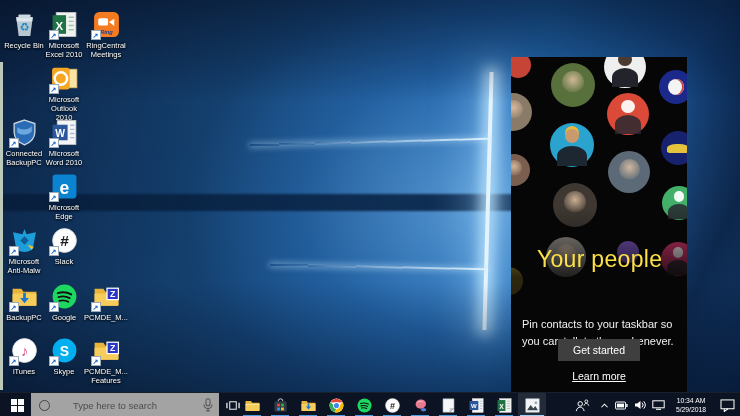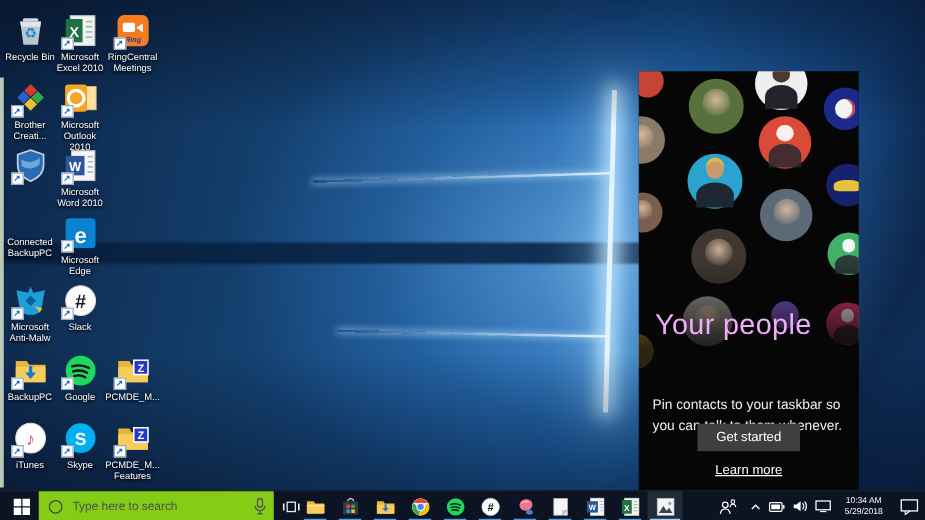--- a/index.html
+++ b/index.html
@@ -44,32 +44,32 @@
   .t-person-light::after{content:"";position:absolute;left:18%;top:52%;width:64%;height:46%;border-radius:50% 50% 0 0;background:rgba(40,40,48,.85);}
   .t-person-dark::before{content:"";position:absolute;left:34%;top:16%;width:32%;height:32%;border-radius:50%;background:#4a3a30;}
   .t-person-dark::after{content:"";position:absolute;left:18%;top:52%;width:64%;height:46%;border-radius:50% 50% 0 0;background:#23232b;}
   .t-person-suit::before{content:"";position:absolute;left:34%;top:14%;width:32%;height:32%;border-radius:50%;background:#c89a6e;box-shadow:0 -3px 0 0 #e8b93c;}
   .t-person-suit::after{content:"";position:absolute;left:16%;top:52%;width:68%;height:46%;border-radius:50% 50% 0 0;background:#1d2732;}
   .t-baseball::after{content:"";position:absolute;left:26%;top:26%;width:48%;height:48%;border-radius:50%;background:#f4f4f4;
     box-shadow:inset -2px 0 0 0 #c44;}
   .t-car::after{content:"";position:absolute;left:18%;top:38%;width:64%;height:26%;border-radius:45% 45% 20% 20%;background:#e6c33c;}
   .panel-fade{position:absolute;left:0;top:150px;width:176px;height:185px;
     background:linear-gradient(to bottom, rgba(6,6,6,0), rgba(6,6,6,.82) 38%, rgba(6,6,6,.95));}
-  .pp-title{position:absolute;left:13px;top:189px;font-size:23px;font-weight:300;color:#f0abfc;letter-spacing:.3px;}
+  .pp-title{position:absolute;left:26px;top:189px;font-size:23px;font-weight:300;color:#fde047;letter-spacing:.3px;}
   .pp-body{position:absolute;left:11px;top:232px;width:156px;font-size:11px;line-height:1.5;color:#f1f1f1;margin-top:27px;}
   .pp-btn{position:absolute;left:50%;transform:translateX(-50%);top:282px;background:#3f3f3f;color:#fff;border:none;
     font-size:10.5px;padding:5px 15px;cursor:pointer;}
   .pp-learn{position:absolute;left:50%;transform:translateX(-50%);top:313px;color:#fff;font-size:10.5px;text-decoration:underline;white-space:nowrap;}
 
   
   .taskbar{position:absolute;left:0;top:392px;width:740px;height:24px;background:#0c1322;border-top:1px solid rgba(255,255,255,.05);}
   .start-btn{position:absolute;left:4px;top:0;width:26px;height:24px;border:none;background:transparent;display:flex;align-items:center;justify-content:center;cursor:pointer;}
   .winlogo{display:grid;grid-template-columns:6px 6px;grid-template-rows:6px 6px;gap:1px;}
   .winlogo span{background:#fdfdfd;}
-  .searchbox{position:absolute;left:31px;top:0;width:188px;height:24px;background:#84cc16;display:flex;align-items:center;padding:0 5px;}
+  .searchbox{position:absolute;left:31px;top:0;width:188px;height:24px;background:#a3a3a3;display:flex;align-items:center;padding:0 5px;gap:15px;}
   .searchbox .o-icon{width:11px;height:11px;border:1.6px solid #444;border-radius:50%;margin:0 6px 0 3px;flex:none;}
   .searchbox input{flex:1;border:none;outline:none;font-size:9.5px;color:#333;background:transparent;min-width:0;}
   .searchbox input::placeholder{color:#4c4c4c;}
   .mic{flex:none;width:12px;height:14px;}
   .tb-btn{position:absolute;top:0;width:26px;height:24px;border:none;background:transparent;display:flex;align-items:center;justify-content:center;cursor:pointer;}
   .tb-apps{position:absolute;left:238px;top:0;height:24px;display:flex;}
   .tb-app{position:relative;width:28px;height:24px;border:none;background:transparent;display:flex;align-items:center;justify-content:center;cursor:pointer;}
   .tb-app svg{width:17px;height:17px;display:block;}
   .tb-app.underline::after{content:"";position:absolute;left:5px;right:5px;bottom:0;height:2px;background:#4e9de0;}
   .tb-app.active{background:rgba(255,255,255,.10);}
@@ -126,48 +126,33 @@
             <rect x="2" y="2" width="24" height="24" rx="5" fill="#f47b20"></rect>
             <rect x="6" y="8" width="9.5" height="7" rx="1.5" fill="#fff"></rect>
             <path d="M16.5 11.5l5-3v7z" fill="#fff"></path>
             <text x="14" y="23" font-size="5.5" font-style="italic" font-weight="bold" fill="#1c3f94" text-anchor="middle">Ring</text>
           </svg>
           <span class="badge">↗</span>
         </div>
         <div class="dlabel">RingCentral
 Meetings</div>
       </div>
-      <div class="desk-icon" style="left: 0px; top: 58px;">
-        <div class="dicon">
-          <svg viewBox="0 0 28 28">
-            <g transform="rotate(45 14 13)">
-              <rect x="7" y="6" width="7" height="7" fill="#d63a2f"></rect>
-              <rect x="14.6" y="6" width="7" height="7" fill="#3aa546"></rect>
-              <rect x="7" y="13.6" width="7" height="7" fill="#2b5fc7"></rect>
-              <rect x="14.6" y="13.6" width="7" height="7" fill="#f2c12e"></rect>
-            </g>
-          </svg>
-          <span class="badge">↗</span>
-        </div>
-        <div class="dlabel">Brother
-Creati...</div>
-      </div>
       <div class="desk-icon" style="left: 40px; top: 58px;">
         <div class="dicon">
           <svg viewBox="0 0 28 28">
             <rect x="17" y="5" width="9" height="18" fill="#fbe3a8" stroke="#d9b65e" stroke-width=".7"></rect>
             <rect x="2" y="3.5" width="17" height="21" rx="2.5" fill="#f5a623"></rect>
             <circle cx="10.5" cy="14" r="6" fill="none" stroke="#fff" stroke-width="2.4"></circle>
           </svg>
           <span class="badge">↗</span>
         </div>
         <div class="dlabel">Microsoft
 Outlook 2010</div>
       </div>
-      <div class="desk-icon" style="left: 0px; top: 112px; gap: 40px;">
+      <div class="desk-icon" style="left: 0px; top: 112px;">
         <div class="dicon">
           <svg viewBox="0 0 28 28">
             <path d="M14 2l10 3.4v8.2c0 6.6-4.6 10.2-10 12.4C8.6 23.8 4 20.2 4 13.6V5.4z" fill="#2a6bb5" stroke="#c6d3dd" stroke-width="1.3"></path>
             <path d="M7 9c4 3 10 3 14-1v5c-4 4-10 4-14 1z" fill="#7db8e8" opacity=".8"></path>
           </svg>
           <span class="badge">↗</span>
         </div>
         <div class="dlabel">Connected
 BackupPC</div>
       </div>

